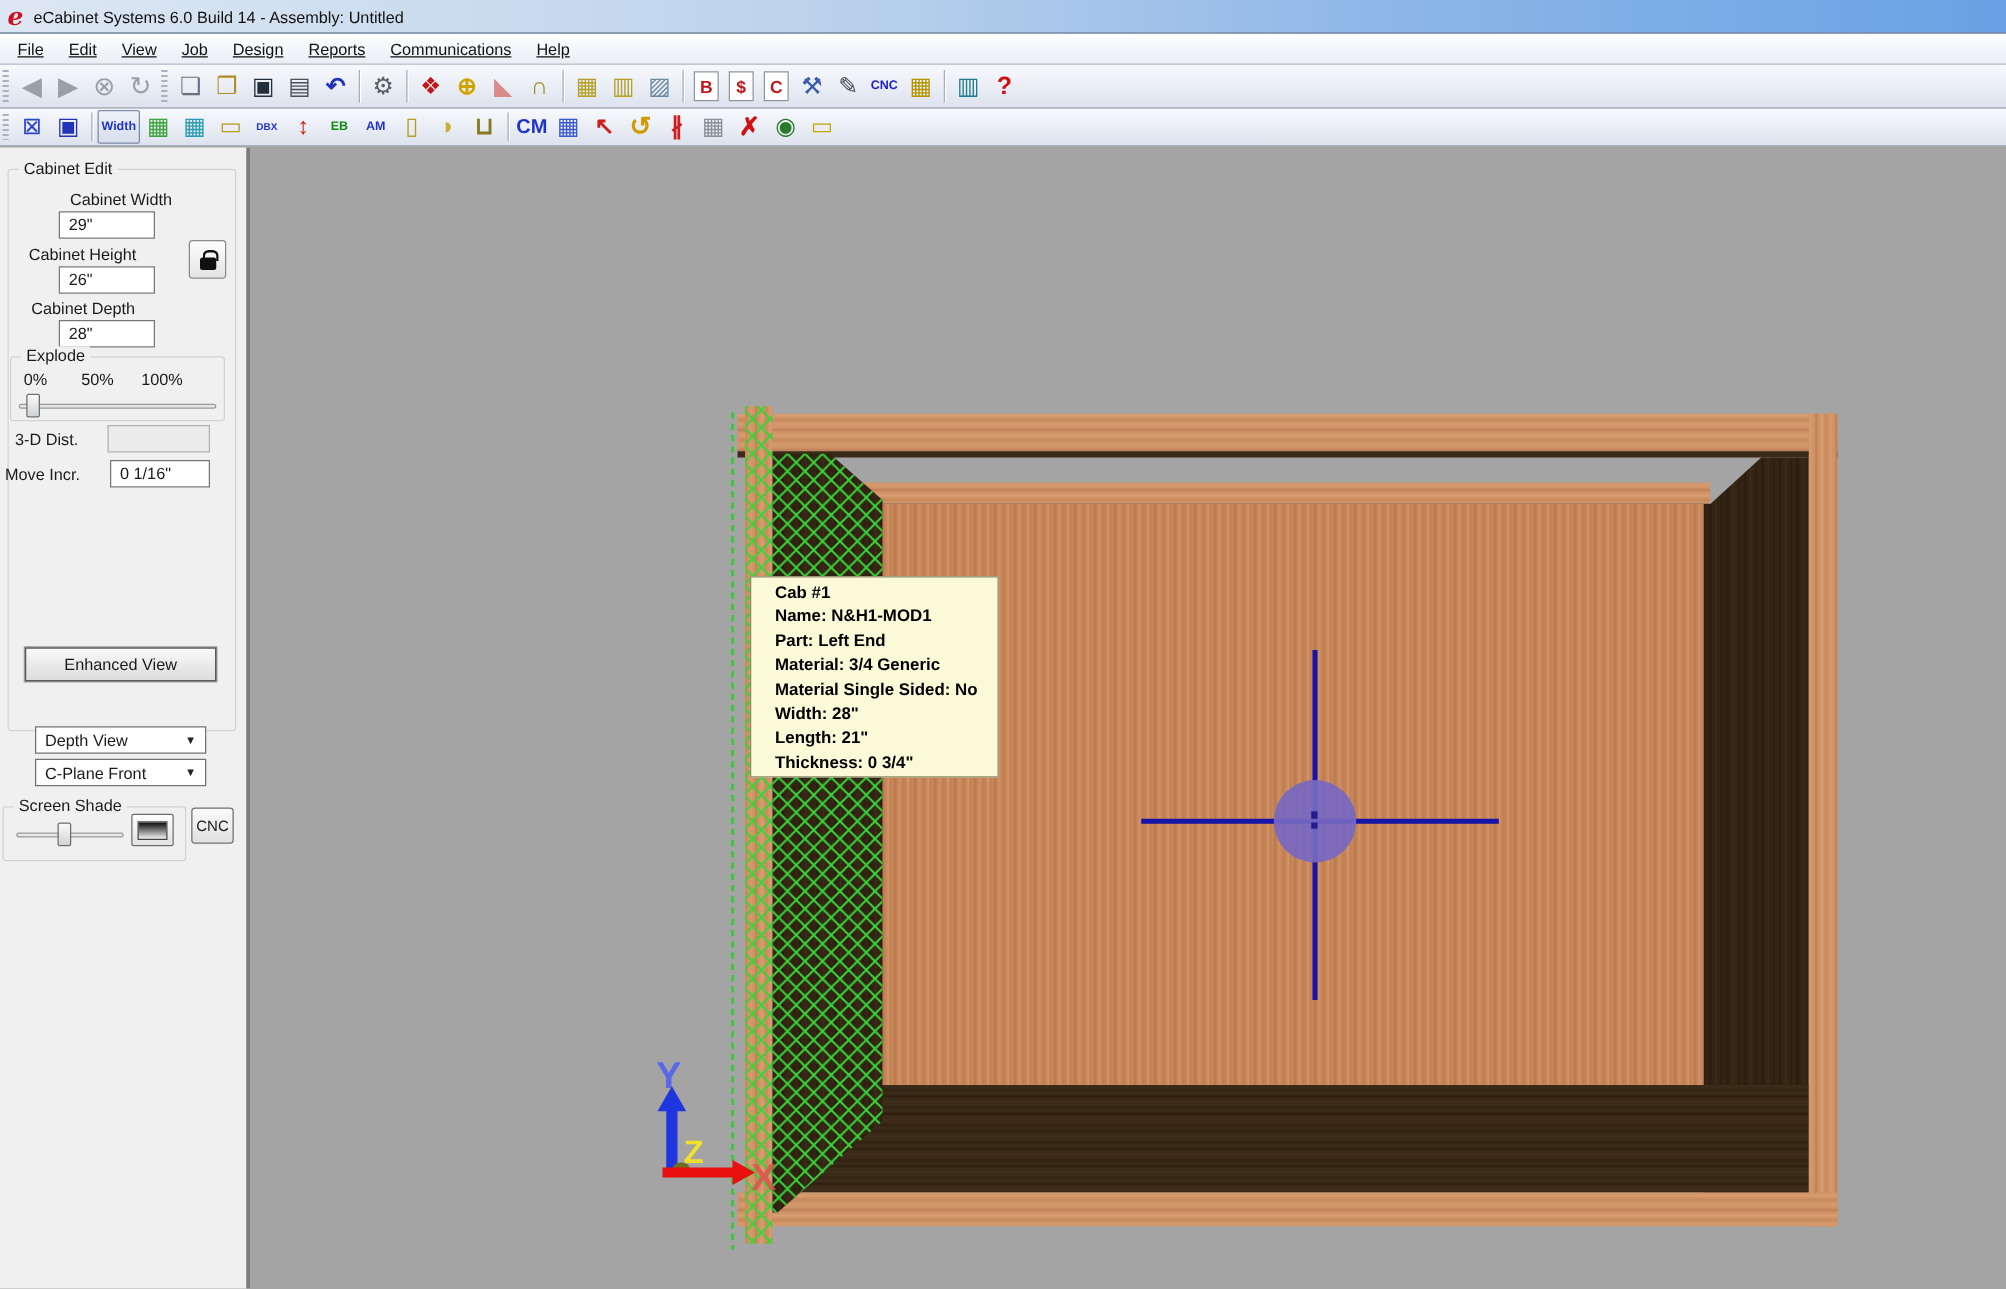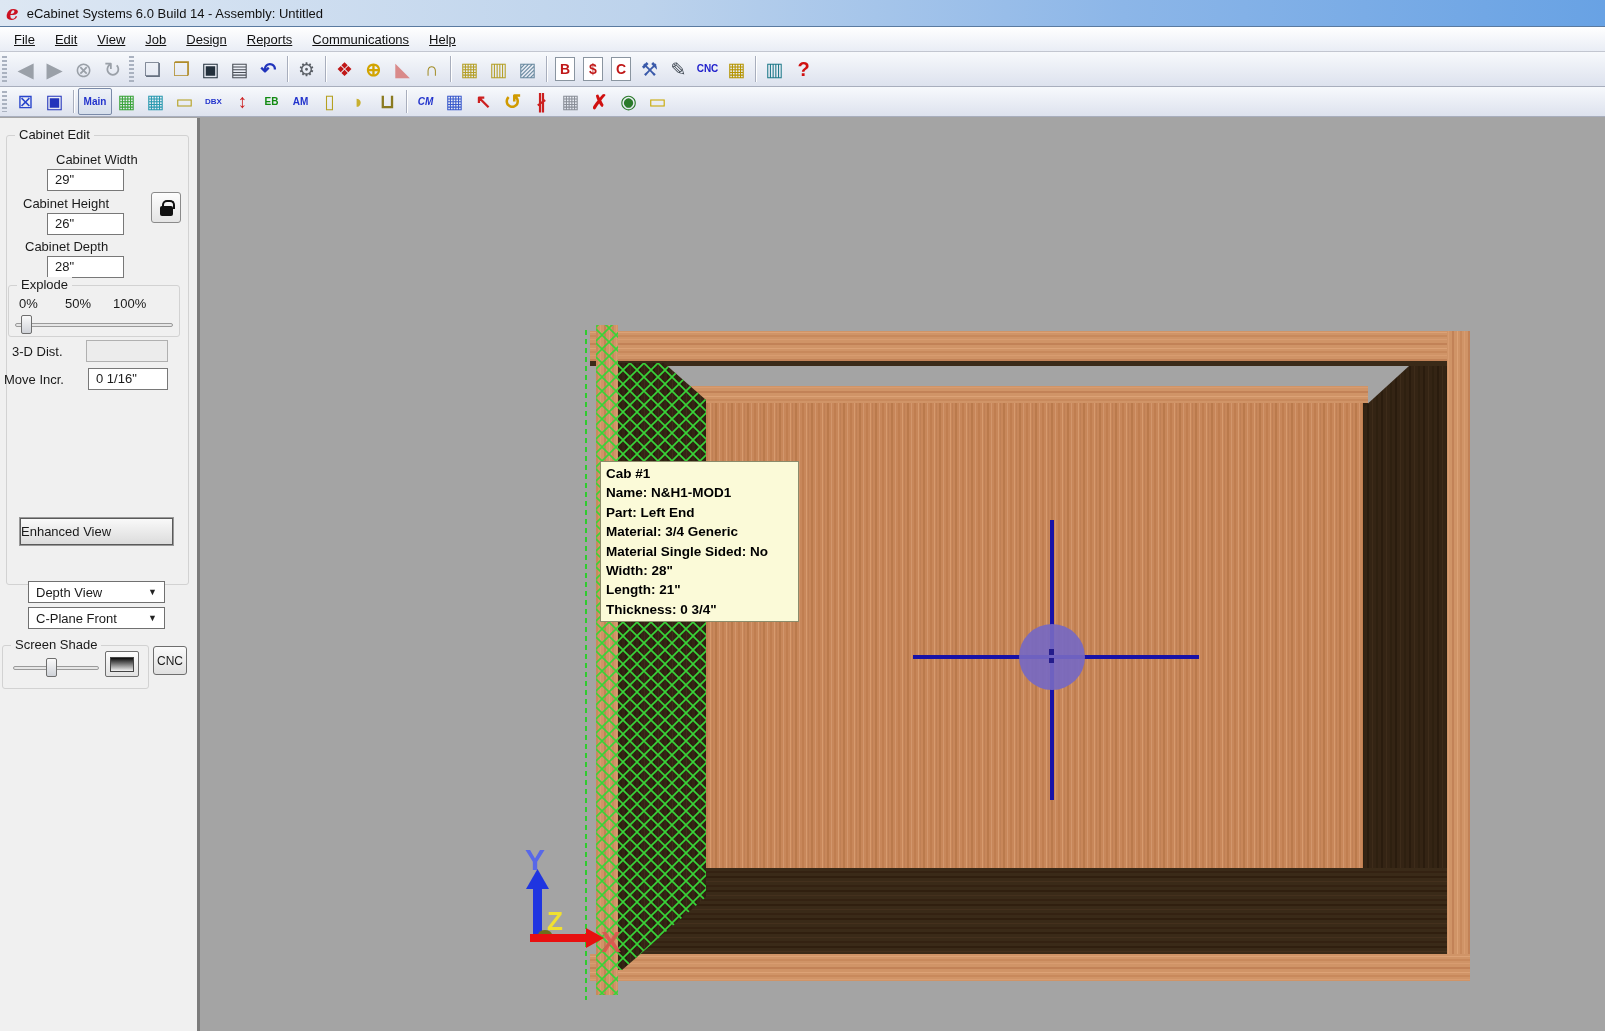--- a/index.html
+++ b/index.html
@@ -62,21 +62,21 @@
   [data-name="base-cabinet-icon"]{color:#3aa43a;}
   [data-name="wall-cabinet-icon"]{color:#2a9ab0;}
   [data-name="drawer-icon"]{color:#b5a020;}
   [data-name="dbx-icon"]{color:#2233cc;font-size:8px;font-weight:bold;}
   [data-name="dimension-icon"]{color:#cc2020;font-weight:bold;}
   [data-name="edgeband-icon"]{color:#118a11;font-size:10px;font-weight:bold;}
   [data-name="assembly-manager-icon"]{color:#2233cc;font-size:10px;font-weight:bold;}
   [data-name="tall-cabinet-icon"]{color:#b5a020;}
   [data-name="shaped-part-icon"]{color:#c8b030;}
   [data-name="tray-icon"]{color:#8a7a20;font-weight:bold;}
-  [data-name="custom-material-icon"]{color:#2233cc;font-size:10px;font-weight:bold;font-style:italic;}
+  [data-name="custom-material-icon"]{color:#2233cc;font-size:16px;font-weight:bold;}
   [data-name="calculator-icon"]{color:#3a5acc;}
   [data-name="pick-point-icon"]{color:#cc2020;font-weight:bold;}
   [data-name="rotate-icon"]{color:#d09a00;font-weight:bold;font-size:21px;}
   [data-name="mirror-icon"]{color:#cc2020;font-weight:bold;}
   [data-name="grid-icon"]{color:#8a8f98;}
   [data-name="delete-icon"]{color:#d01010;font-size:20px;font-weight:bold;}
   [data-name="camera-icon"]{color:#2a7a2a;}
   [data-name="ruler-icon"]{color:#c8a800;}
 
   
@@ -100,38 +100,38 @@
   .tick { position:absolute; top:10px; font-size:13px; }
   .slider-track { position:absolute; height:4px; background:#e6e6e6;
     border:1px solid #9a9a9a; border-radius:2px; }
   .slider-thumb { position:absolute; width:11px; height:19px; top:-9px;
     background:linear-gradient(#fafafa,#cfd2d8); border:1px solid #6e6e6e; border-radius:2px; }
   .infobox { position:absolute; left:7px; top:281px; width:179px; height:115px;
     background:#fff; border:1px solid #8a8a8a; box-shadow:inset 1px 1px 0 #d8d8d8;
     padding:2px 0 0 4px; line-height:15.6px; font-size:13px; }
   #enhanced-btn { position:absolute; left:20px; top:400px; width:153px; height:27px;
     border:1px solid #5a5a5a; box-shadow:0 0 0 1px #999; background:linear-gradient(#f9f9f9,#dcdcdc);
-    display:flex; align-items:center; justify-content:flex-start; font-size:13px; }
+    display:flex; align-items:center; justify-content:center; font-size:13px; }
   .dropdown { position:absolute; left:28px; width:137px; height:22px; background:#fff;
     border:1px solid #707070; display:flex; align-items:center; justify-content:space-between;
     padding:0 7px; font-size:13px; }
   .dd-arrow { font-size:9px; color:#222; }
   #shade-group { left:2px; top:527px; width:147px; height:44px;padding-left:36px; }
   #shade-swatch-btn { position:absolute; left:102px; top:5px; width:34px; height:26px;
     border:1px solid #6e6e6e; border-radius:2px; background:linear-gradient(#fdfdfd,#e2e2e2);
     display:flex; align-items:center; justify-content:center; }
   .shade-swatch { width:24px; height:15px; border:1px solid #444; background:linear-gradient(#0c0c0c,#f2f2f2); }
   #cnc-btn { position:absolute; left:153px; top:528px; width:34px; height:29px;
     border:1px solid #6e6e6e; border-radius:3px; background:linear-gradient(#fbfbfb,#e0e0e0);
     display:flex; align-items:center; justify-content:center; font-size:12px; }
 
   
   .viewport { position:absolute; left:203px; top:118px; width:1402px; height:913px; background:#a4a4a4; }
   .tooltip { position:absolute; left:397px; top:343px; width:199px; height:161px;
-    background:#fbfad8; border:1px solid #8b8b6b; padding:2px 0 0 5px;
+    background:#fbfad8; border:1px solid #8b8b6b; padding:2px 0 0 19px;
     font-size:13.5px; font-weight:bold; color:#000; line-height:19.4px; z-index:5; }
   .axis-label { font-family:"Liberation Sans", sans-serif; font-weight:bold; }
 </style>
 </head>
 <body>
 
 <div class="app" data-name="app-window">
 
   <div class="titlebar" data-name="title-bar">
     <span class="logo" data-name="app-logo-icon">e</span>
@@ -198,21 +198,21 @@
   </div>
 
   <div class="toolbar row2" data-name="toolbar-edit">
     <span class="tb-gripper" data-name="toolbar-gripper"></span>
     <div class="tb-group" data-name="window-toolbar-group">
       <span class="tbi" data-name="close-window-icon">⊠</span>
       <span class="tbi" data-name="save-assembly-icon">▣</span>
     </div>
     <span class="tb-sep" data-name="toolbar-separator"></span>
     <div class="tb-group" data-name="mode-toolbar-group">
-      <span class="tbi" data-name="main-mode-icon">Main</span>
+      <span class="tbi" data-name="main-mode-icon">Width</span>
       <span class="tbi" data-name="base-cabinet-icon">▦</span>
       <span class="tbi" data-name="wall-cabinet-icon">▦</span>
       <span class="tbi" data-name="drawer-icon">▭</span>
       <span class="tbi" data-name="dbx-icon">DBX</span>
       <span class="tbi" data-name="dimension-icon">↕</span>
       <span class="tbi" data-name="edgeband-icon">EB</span>
       <span class="tbi" data-name="assembly-manager-icon">AM</span>
       <span class="tbi" data-name="tall-cabinet-icon">▯</span>
       <span class="tbi" data-name="shaped-part-icon">◗</span>
       <span class="tbi" data-name="tray-icon">⊔</span>

